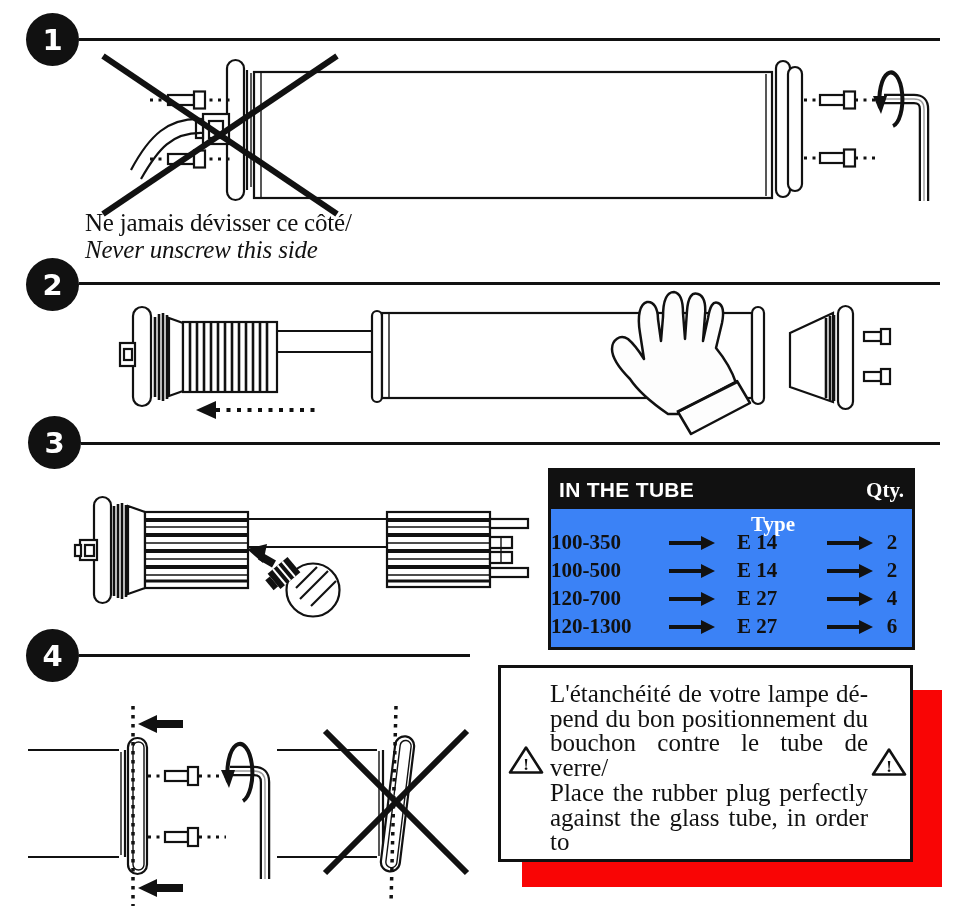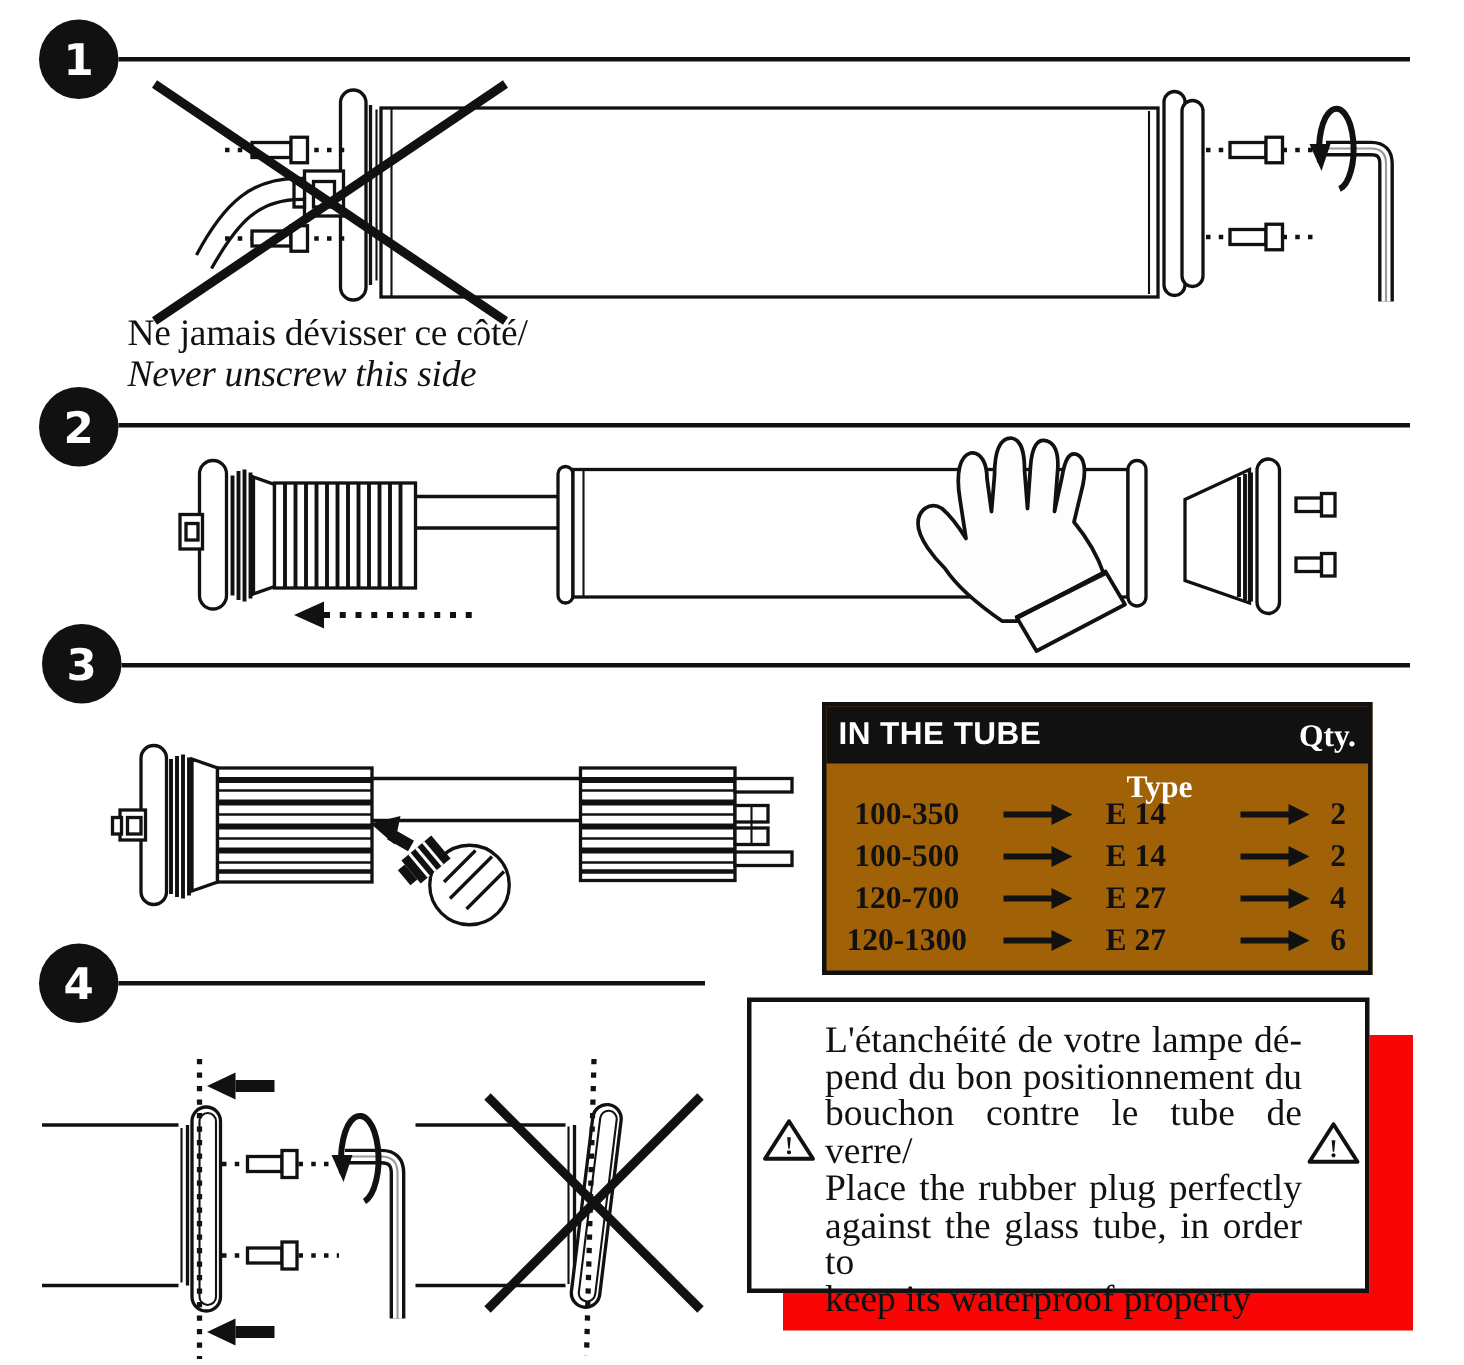--- a/index.html
+++ b/index.html
@@ -6,30 +6,30 @@
   .page{position:relative;width:976px;height:910px;background:#fff;overflow:hidden;
         font-family:"Liberation Serif",serif;color:#111;}
   .rule{position:absolute;height:2.6px;background:#111;}
   .step-circle{position:absolute;width:53px;height:53px;border-radius:50%;background:#111;
         color:#fff;display:flex;align-items:center;justify-content:center;
         font-family:"DejaVu Sans",sans-serif;font-weight:bold;font-size:29px;}
   .caption{position:absolute;left:85px;top:209px;font-size:25px;line-height:27px;letter-spacing:-0.2px;}
   .caption .en{font-style:italic;}
   
   .tube-table{position:absolute;left:548px;top:468px;width:367px;height:182px;
-        border:3px solid #111;background:#a16207;box-sizing:border-box;}
+        border:3px solid #111;background:#3b82f6;box-sizing:border-box;}
   .tube-table .thead{position:relative;height:38px;background:#111;color:#fff;}
   .tube-table .thead .t-title{position:absolute;left:8px;top:7px;
         font-family:"Liberation Sans",sans-serif;font-weight:bold;font-size:21px;letter-spacing:0.3px;}
   .tube-table .thead .t-type{position:absolute;left:186px;width:72px;top:7px;text-align:center;
         font-weight:bold;font-size:21px;margin-top:34px;}
   .tube-table .thead .t-qty{position:absolute;right:8px;top:7px;font-weight:bold;font-size:21px;}
   .tbody{position:absolute;left:0;top:38px;right:0;bottom:0;padding-top:21px;}
   .trow{position:relative;height:28px;font-weight:bold;font-size:21px;}
-  .trow .model{position:absolute;left:0;width:107px;text-align:center;top:0;}
+  .trow .model{position:absolute;left:0;width:107px;text-align:left;top:0;}
   .trow .type{position:absolute;left:186px;width:72px;top:0;}
   .trow .qty{position:absolute;left:328px;width:26px;text-align:center;top:0;}
   .tarrow{position:absolute;top:13px;width:46px;height:0;}
   .tarrow.a1{left:118px;} .tarrow.a2{left:276px;}
   .tarrow .bar{position:absolute;left:0;top:-1.6px;width:34px;height:3.4px;background:#111;}
   .tarrow .head{position:absolute;left:32px;top:-7px;width:0;height:0;
         border-left:14px solid #111;border-top:7px solid transparent;border-bottom:7px solid transparent;}
   
   .red-shadow{position:absolute;left:522px;top:690px;width:420px;height:197px;z-index:1;}
   .warn-box{position:absolute;left:498px;top:665px;width:415px;height:197px;z-index:2;
@@ -386,17 +386,16 @@
     <svg class="warn-tri right" viewBox="0 0 36 32">
       <path d="M18 3.5 L34 28.5 L2 28.5 Z" fill="none" stroke="#111" stroke-width="2.6" stroke-linejoin="round"></path>
       <text x="18" y="25.5" text-anchor="middle" font-size="17" font-weight="bold" font-family="Liberation Serif, serif" fill="#111">!</text>
     </svg>
     <div class="warn-text">
       <span class="wline">L'étanchéité de votre lampe dé-</span>
       <span class="wline">pend du bon positionnement du</span>
       <span class="wline">bouchon contre le tube de verre/</span>
       <span class="wline en">Place the rubber plug perfectly</span>
       <span class="wline en">against the glass tube, in order to</span>
-      <span class="wline en last">keep its waterproof property</span>
     </div>
   </div>
 
 </div>
 
 </body></html>

